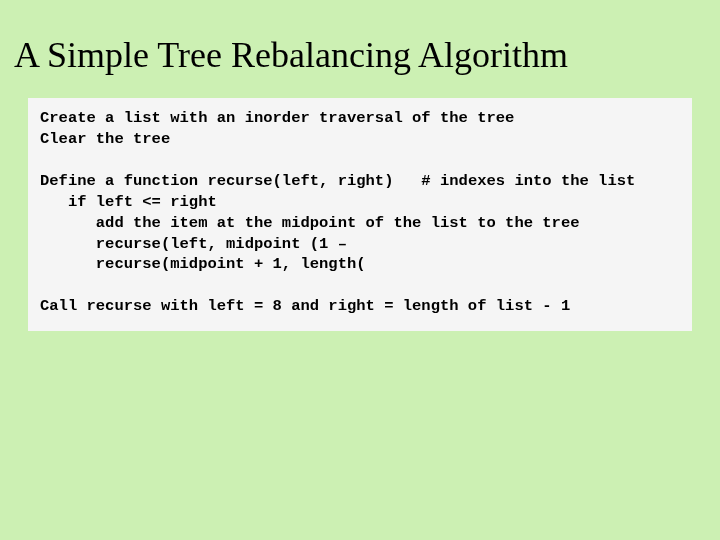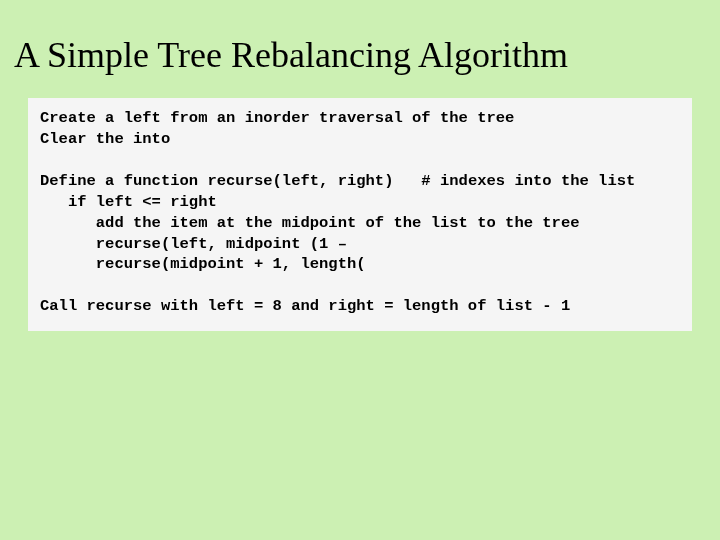--- a/index.html
+++ b/index.html
@@ -42,22 +42,22 @@
     color: #000;
   }
 </style>
 </head>
 <body>
 
 <div class="slide">
 
   <div class="title">A Simple Tree Rebalancing Algorithm</div>
 
-  <div class="codebox"><span class="bold">Create a left from an inorder traversal of the tree</span>
-<span class="bold">Clear the into</span>
+  <div class="codebox"><span class="bold">Create a list with an inorder traversal of the tree</span>
+<span class="bold">Clear the tree</span>
 <span></span>
 <span class="bold">Define a function recurse(left, right)</span><span class="bold">   # indexes into the list</span>
 <span class="bold">   if left &lt;= right</span>
 <span class="bold">      add the item at the midpoint of the list to the tree</span>
 <span class="bold">      recurse(left, midpoint (1 –</span>
 <span class="bold">      recurse(midpoint + 1, length(</span>
 <span></span>
 <span class="bold">Call recurse with left = 8 and right = length of list - 1</span></div>
 
 

